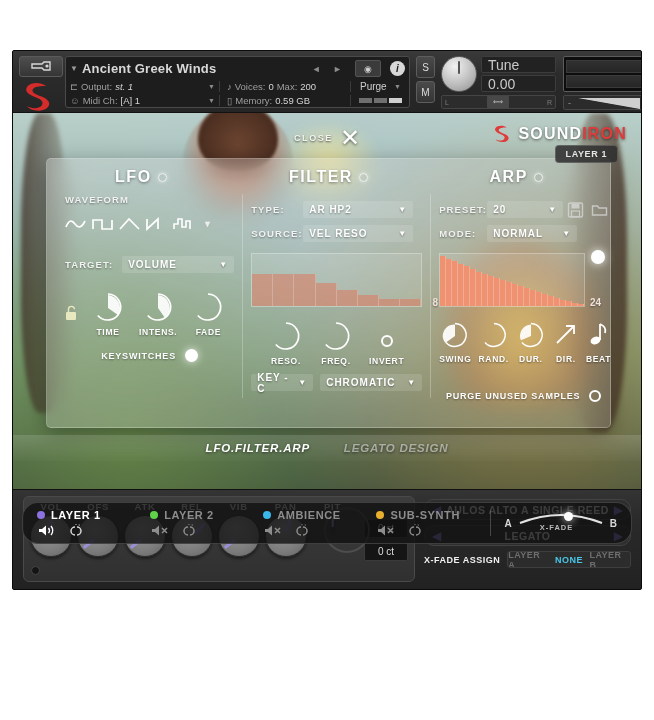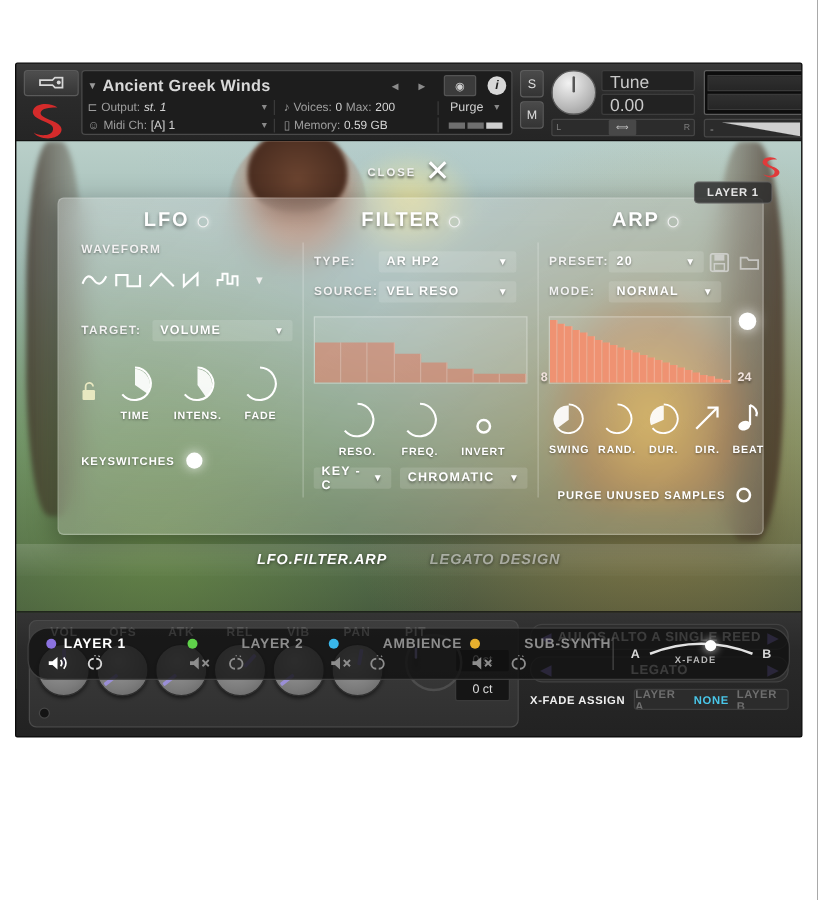--- a/index.html
+++ b/index.html
@@ -220,21 +220,21 @@
     text-shadow:0 1px 2px rgba(0,0,0,.4);
   }
   .dd .cv { margin-left:auto; font-size:8px; }
 
   .knob-row { display:flex; align-items:flex-end; gap:14px; margin-top:18px; }
   .knobwrap { display:flex; flex-direction:column; align-items:center; gap:4px; }
   .klbl { color:#fff; font-size:8.5px; font-weight:bold; letter-spacing:.7px;
     text-shadow:0 1px 2px rgba(0,0,0,.45); }
   .lock-ic { width:12px; height:16px; margin-bottom:16px; }
 
-  .ks-row { display:flex; align-items:center; gap:9px; margin-top:25px; }
+  .ks-row { display:flex; align-items:center; justify-content:center; gap:9px; margin-top:12px; }
   .ks-led { width:13px; height:13px; border-radius:50%; background:#fff;
     box-shadow:0 0 9px rgba(255,255,255,.85); }
   .ring-led { width:12px; height:12px; border-radius:50%; border:2px solid #fff; }
 
   .fl-row { display:flex; align-items:center; gap:0; margin-top:7px; }
   .fl-row .lbl { width:52px; }
 
   .graph {
     margin-top:11px; height:54px;
     background:rgba(255,255,255,.10);
@@ -278,21 +278,21 @@
     position:absolute; left:9px; right:9px; bottom:7px; height:42px;
     background:rgba(16,16,16,.80);
     border:1px solid rgba(90,90,90,.6); border-radius:16px;
     display:flex; align-items:center; padding:0 14px; z-index:11;
   }
   .lcell { width:142px; }
   .lcell-top { display:flex; align-items:center; gap:6px; }
   .ldot { width:8px; height:8px; border-radius:50%; }
   .lname { font-size:11px; font-weight:bold; letter-spacing:.6px; }
   .lname.on { color:#ffffff; }
-  .lname.off { color:#8d8d8d;margin-left:29px; }
+  .lname.off { color:#8d8d8d; }
   .lcell-bot { display:flex; align-items:center; gap:12px; margin-top:3px; padding-left:1px; }
   .spk { width:18px; height:13px; }
   .lnk { width:16px; height:13px; }
   .xfade { display:flex; align-items:center; gap:6px; margin-left:auto; padding-left:14px;
     border-left:1px solid rgba(120,120,120,.5); height:26px; }
   .xf-ab { color:#d8d8d8; font-size:10px; font-weight:bold; }
   .xf-mid { position:relative; width:86px; height:26px; }
   .xf-curve { position:absolute; left:0; top:0; }
   .xf-handle { position:absolute; left:46px; top:2px; width:9px; height:9px;
     border-radius:50%; background:#fff; box-shadow:0 0 8px rgba(255,255,255,.9); }
@@ -466,20 +466,23 @@
 
       <div class="close-wrap">
         <span class="close-txt">CLOSE</span>
         <span class="close-x">✕</span>
       </div>
 
       <div class="sound-logo">
         <svg class="sl-mark" viewBox="0 0 34 32">
           <path d="M25 5 C20 1 9 1 6 6 C3 11 9 14 14 16 C19 18 23 20 21 24 C19 28 10 28 6 25 C9 30 22 32 27 26 C31 21 25 17 19 15 C14 13 10 11 12 8 C14 5 21 5 25 5 Z" fill="#e03a3a"></path>
         </svg>
+        <span class="sl-txt">
+          <span class="w">SOUND</span><span class="r">IRON</span>
+        </span>
       </div>
 
       <div class="modal">
         <div class="layer-badge">LAYER 1</div>
 
         <div class="sec-titles">
           <div class="sec-title">
             <span>LFO</span>
             <span class="sec-led"></span>
           </div>

